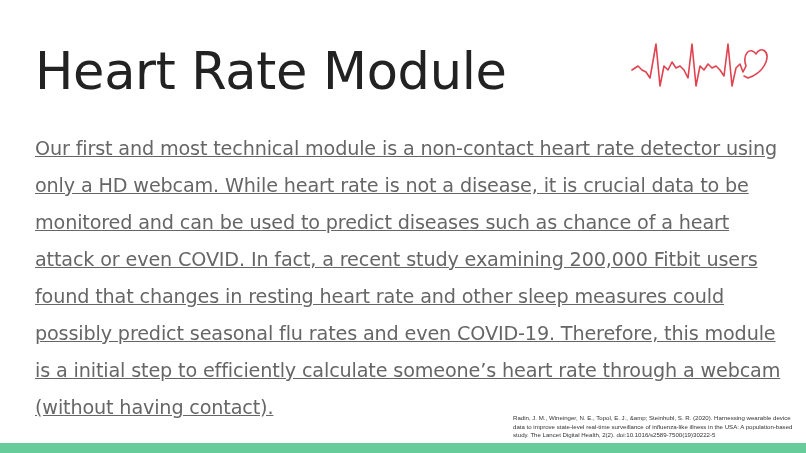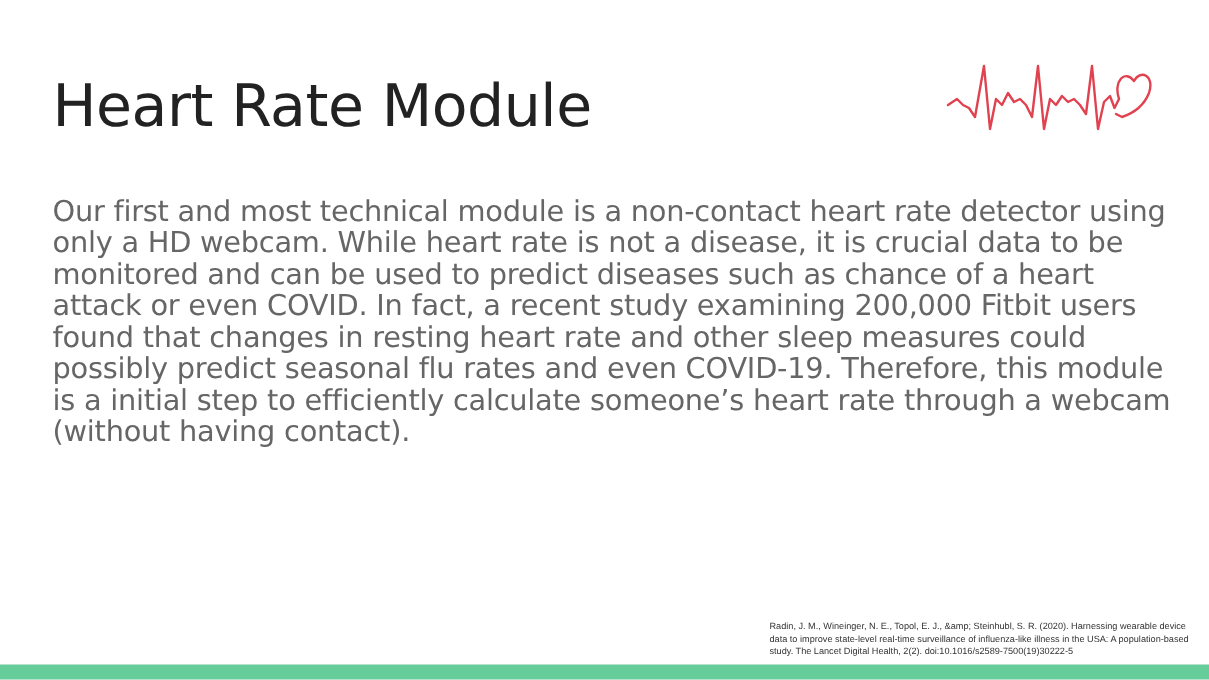--- a/index.html
+++ b/index.html
@@ -3,28 +3,28 @@
   <meta charset="utf-8">
   <style>
     html, body { margin: 0; padding: 0; }
     body {
       width: 806px; height: 453px; overflow: hidden;
       background: #ffffff; position: relative;
       font-family: "DejaVu Sans", sans-serif;
     }
     .title {
       position: absolute; left: 35px; top: 48px;
-      font-size: 39px; color: #222222; font-weight: 400;
+      font-size: 51px; color: #222222; font-weight: 400;
       letter-spacing: -0.3px; margin: 0; line-height: 48px;
     }
     .logo { position: absolute; left: 630px; top: 42px; width: 140px; height: 48px; }
     .body-text {
       position: absolute; left: 35px; top: 130px; width: 750px;
-      font-size: 19.2px; line-height: 21px; color: #666666;
-      margin: 0; letter-spacing: -0.15px;
+      font-size: 19.2px; line-height: 37px; color: #666666;
+      margin: 0; letter-spacing: -0.15px; text-decoration: underline;
     }
     .citation {
       position: absolute; left: 513px; top: 414px; width: 290px;
       font-family: "Liberation Sans", sans-serif;
       font-size: 6.1px; line-height: 8.6px; color: #333333;
     }
     .bar {
       position: absolute; left: 0; bottom: 0; width: 806px; height: 10px;
       background: #66cc99;
     }

